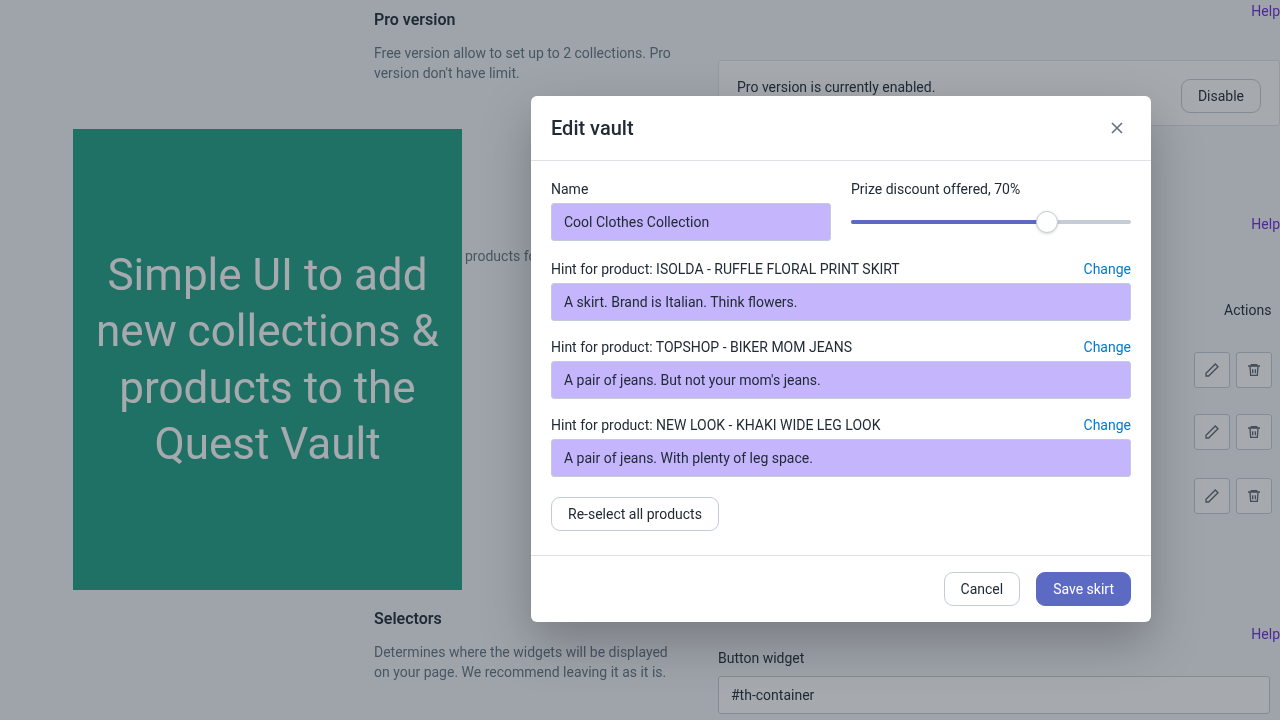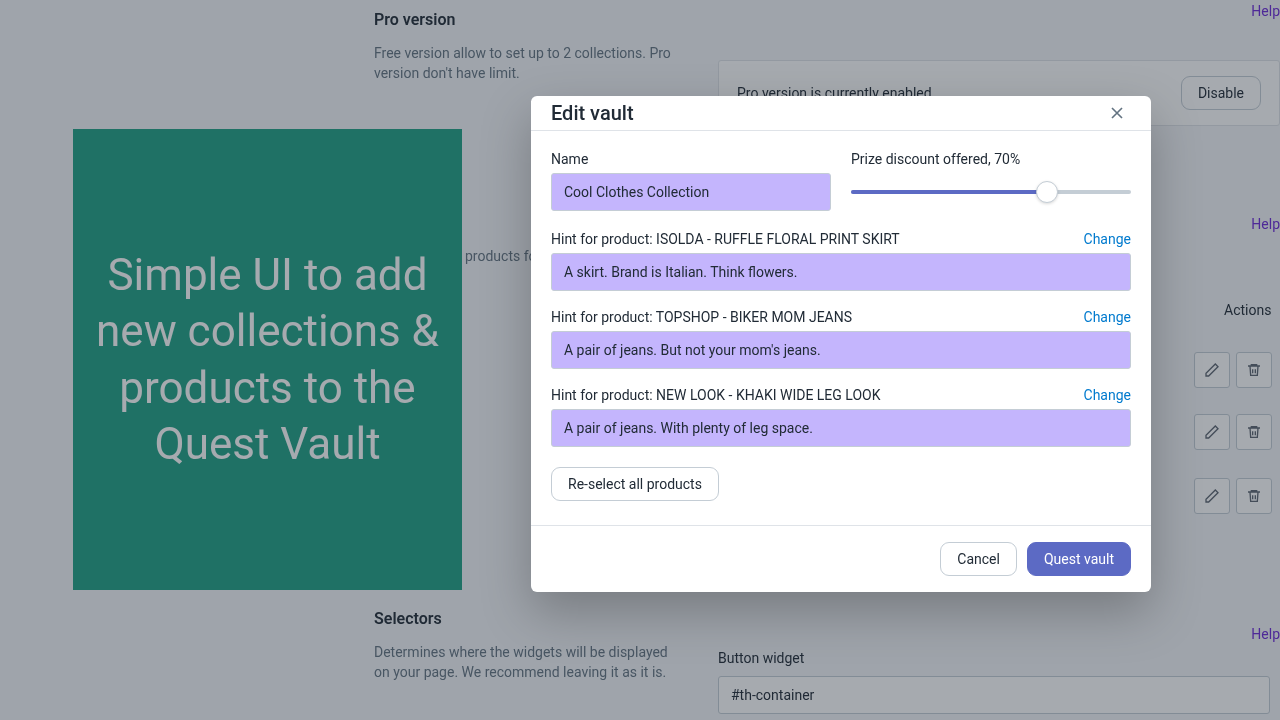--- a/index.html
+++ b/index.html
@@ -3,55 +3,55 @@
 <meta charset="utf-8">
 <style>
 *{box-sizing:border-box;margin:0;padding:0;font-family:-apple-system,BlinkMacSystemFont,"Segoe UI",Roboto,Helvetica,Arial,sans-serif}
 body{width:1280px;height:720px;overflow:hidden;background:#f4f6f8;position:relative;color:#212b36;font-size:14px}
 .bg{position:absolute;inset:0;background:#f4f6f8}
 .left-col{position:absolute;left:374px;top:10px;width:300px}
 .section-title{font-size:16px;font-weight:600;color:#212b36;margin-bottom:14px}
 .section-desc{font-size:14px;color:#637381;line-height:1.45}
 .help-link{position:absolute;right:0;color:#6d28d9;font-size:14px}
 .help-1{top:3px}.help-2{top:216px}.help-3{top:626px}
-.banner{position:absolute;left:718px;right:0;top:60px;height:66px;border:1px solid #dfe3e8;border-radius:3px;background:#fff;padding:18px 18px;display:flex;align-items:center;justify-content:space-between}
+.banner{position:absolute;left:718px;right:0;top:60px;height:66px;border:1px solid #dfe3e8;border-radius:3px;background:#fff;padding:18px 18px;display:flex;align-items:flex-start;justify-content:space-between}
 .status-text{font-size:14px;color:#212b36}
 .btn{background:#fff;border:1px solid #c4cdd5;border-radius:9px;padding:8px 16px;font-size:14px;cursor:pointer;color:#212b36}
 .btn-primary{background:#5c6ac4;color:#fff;border-color:#5c6ac4}
 .actions-header{position:absolute;left:1224px;top:302px;font-size:14px;color:#212b36}
 .row-actions{position:absolute;right:8px;display:flex;gap:6px}
 .ra1{top:352px}.ra2{top:414px}.ra3{top:478px}
 .icon-btn{width:36px;height:36px;border:1px solid #c4cdd5;border-radius:3px;background:#fff;display:flex;align-items:center;justify-content:center;cursor:pointer}
 .callout{position:absolute;left:73px;top:129px;width:389px;height:461px;background:#1fa184;color:#fff;display:flex;align-items:center;justify-content:center;text-align:center}
 .callout-text{font-size:44px;line-height:1.28;font-weight:400}
 .stray{position:absolute;left:465px;top:248px;color:#637381}
 .selectors-section{position:absolute;left:374px;top:609px;width:300px}
 .button-widget-section{position:absolute;left:718px;right:10px;top:650px}
 .bw-label{font-size:14px;color:#212b36;margin-bottom:10px}
 .bw-input{width:100%;height:38px;border:1px solid #c4cdd5;border-radius:3px;padding:0 12px;font-size:14px;background:#fff;color:#212b36}
 .overlay{position:absolute;inset:0;background:rgba(33,43,54,.4)}
 .modal{position:absolute;left:531px;top:96px;width:620px;background:#fff;border-radius:6px;box-shadow:0 20px 50px rgba(0,0,0,.25);overflow:hidden}
-.modal-header{padding:3px 20px;display:flex;align-items:center;justify-content:space-between;border-bottom:1px solid #dfe3e8}
+.modal-header{padding:18px 20px;display:flex;align-items:center;justify-content:space-between;border-bottom:1px solid #dfe3e8}
 .modal-title{font-size:20px;font-weight:500;color:#212b36}
 .close-btn{background:none;border:none;cursor:pointer;padding:4px}
 .modal-body{padding:20px 20px 8px 20px;border-bottom:1px solid #dfe3e8}
 .field-row{display:flex;gap:20px;margin-bottom:20px}
 .field{flex:1}
 .field-label{font-size:14px;color:#212b36;margin-bottom:6px;display:block}
 .text-input{width:100%;height:38px;border:1px solid #c4cdd5;border-radius:3px;padding:0 12px;font-size:14px;background:#c4b5fd;color:#212b36}
 .slider-wrap{position:relative;height:38px;display:flex;align-items:center}
 .slider-track{position:relative;width:100%;height:4px;background:#c4cdd5;border-radius:2px}
 .slider-fill{position:absolute;left:0;top:0;height:4px;background:#5c6ac4;border-radius:2px;width:70%}
 .slider-thumb{position:absolute;top:50%;left:70%;transform:translate(-50%,-50%);width:22px;height:22px;border-radius:50%;background:#fff;border:1px solid #c4cdd5;box-shadow:0 1px 3px rgba(0,0,0,.15)}
 .hint-block{margin-bottom:18px}
 .hint-head{display:flex;justify-content:space-between;align-items:center;margin-bottom:6px}
 .hint-label{font-size:14px;color:#212b36}
 .change-link{color:#007ace;font-size:14px;cursor:pointer}
 .reselect-btn{margin:2px 0 16px 0}
-.modal-footer{padding:16px 20px;display:flex;justify-content:flex-end;gap:10px}
+.modal-footer{padding:16px 20px;display:flex;justify-content:flex-end;gap:16px}
 svg{display:block}
 </style>
 </head>
 <body>
 
 <div class="bg">
 
   <div class="left-col">
     <div class="section-title">Pro version</div>
     <div class="section-desc">Free version allow to set up to 2 collections. Pro version don't have limit.</div>
@@ -186,15 +186,15 @@
         <a class="change-link">Change</a>
       </div>
       <input class="text-input" value="A pair of jeans. With plenty of leg space." style="">
     </div>
 
     <button class="btn reselect-btn">Re-select all products</button>
   </div>
 
   <div class="modal-footer">
     <button class="btn">Cancel</button>
-    <button class="btn btn-primary">Quest vault</button>
+    <button class="btn btn-primary">Save skirt</button>
   </div>
 </div>
 
 </body></html>

